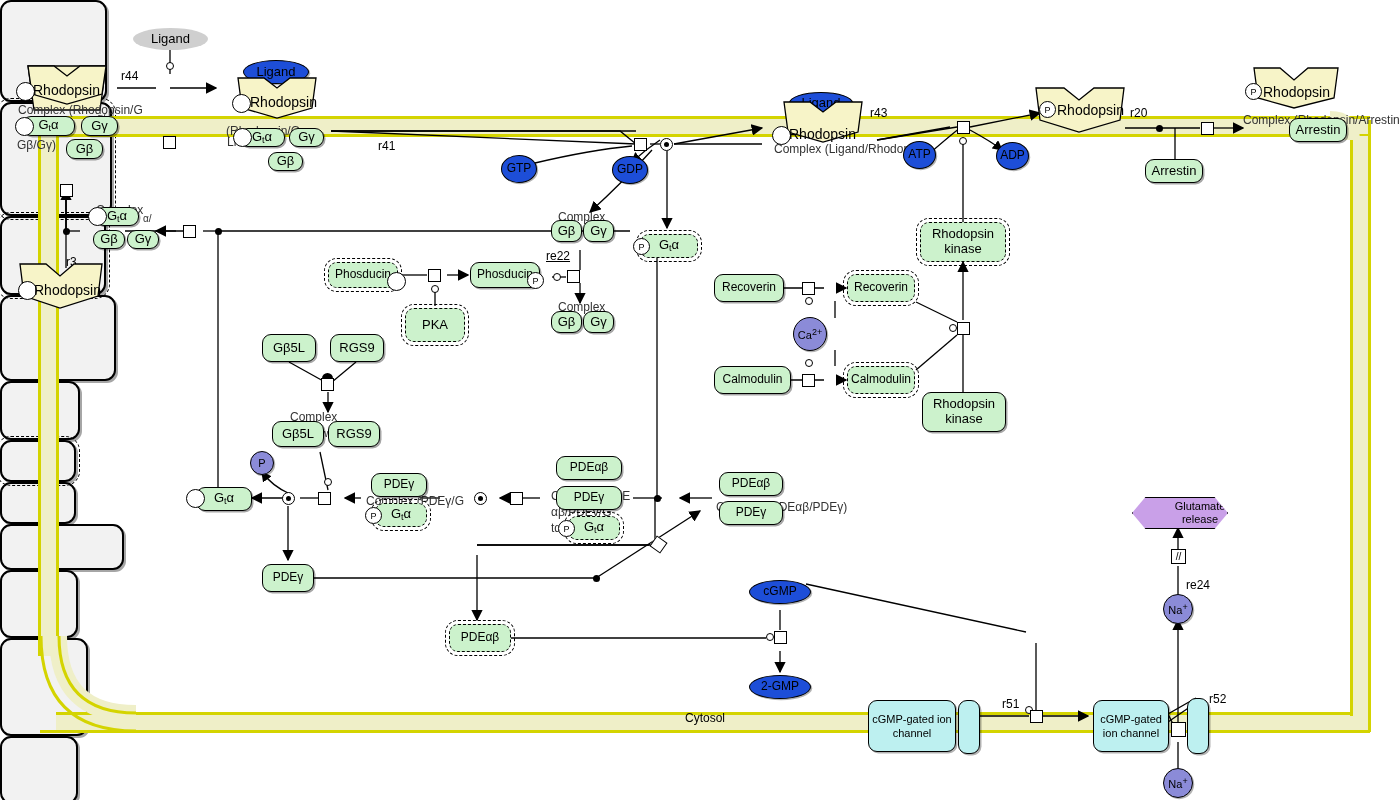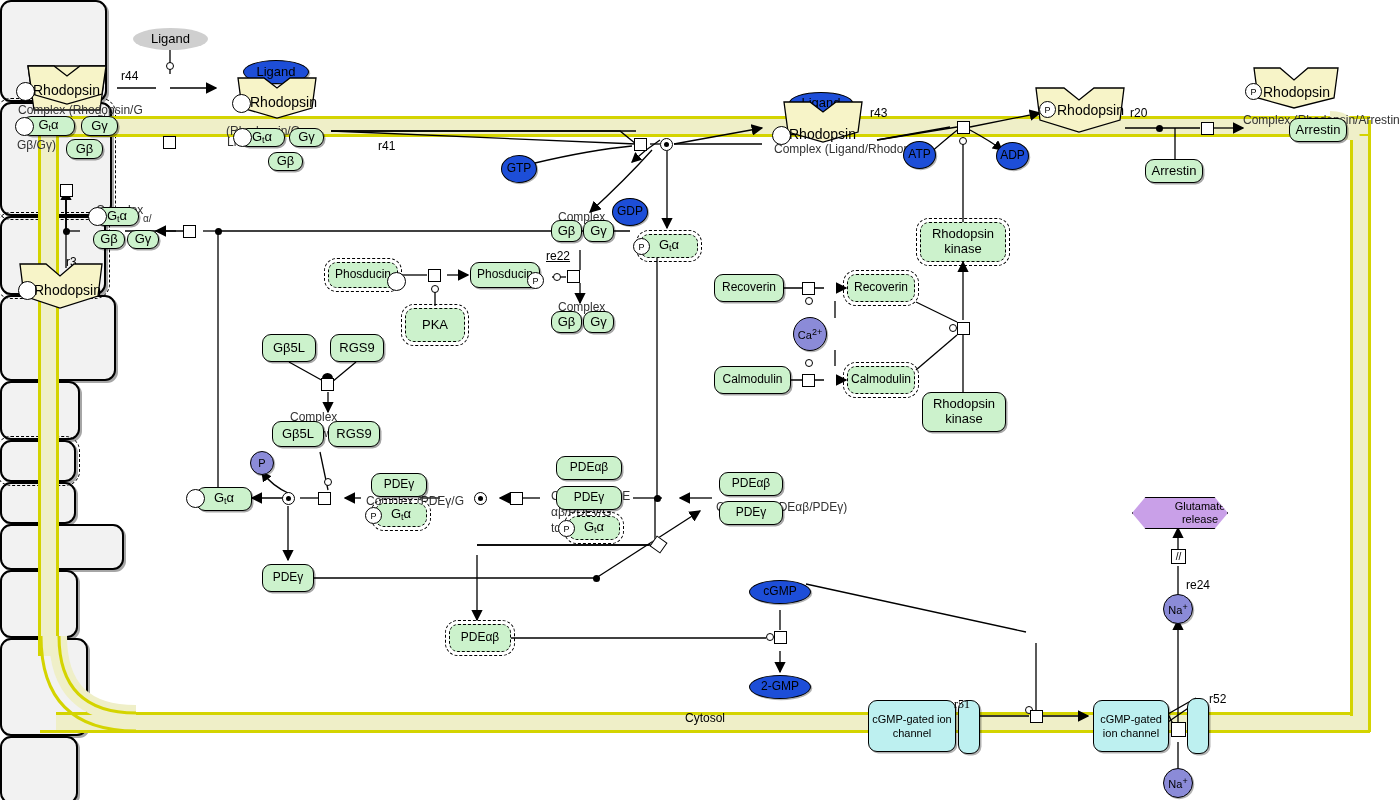--- a/index.html
+++ b/index.html
@@ -260,21 +260,21 @@
     <span>Gγ</span>
   </div>
   <div class="node macro" style="left:268px;top:152px;width:35px;height:19px;">
     <span>Gβ</span>
   </div>
   <div class="rlabel" style="left:330px;top:139px;margin-left:48px;">r41</div>
 
   <div class="node simplechem" style="left:501px;top:155px;width:36px;height:28px;">
     <span style="font-size:12px;">GTP</span>
   </div>
-  <div class="node simplechem" style="left:612px;top:156px;width:36px;height:28px;margin-top:42px;">
+  <div class="node simplechem" style="left:612px;top:156px;width:36px;height:28px;">
     <span style="font-size:12px;">GDP</span>
   </div>
   <div class="proc" style="left:634px;top:138px;"></div>
   <div class="procdissoc" style="left:660px;top:138px;"></div>
 
   <div class="complexbox dashed" style="left:770px;top:82px;width:102px;height:75px;"></div>
   <div class="node simplechem" style="left:789px;top:92px;width:64px;height:22px;border-radius:50%;">
     <span>Ligand</span>
   </div>
   <div class="receptor" style="left:780px;top:100px;">
@@ -506,21 +506,21 @@
   <div class="node simplechem" style="left:749px;top:675px;width:62px;height:24px;border-radius:50%;">
     <span style="font-size:12px;">2-GMP</span>
   </div>
 
   <div class="freetext" style="left:685px;top:711px;font-size:12px;">Cytosol</div>
 
   <div class="node channel" style="left:868px;top:700px;width:88px;height:52px;">
     <span style="font-size:11px;line-height:1.3;">cGMP-gated ion channel</span>
   </div>
   <div class="channel" style="position:absolute;left:958px;top:700px;width:20px;height:52px;"></div>
-  <div class="rlabel" style="left:954px;top:697px;font-family:Liberation Serif, serif;">r51</div>
+  <div class="rlabel" style="left:1002px;top:697px;">r51</div>
   <div class="ocirc" style="left:1025px;top:706px;"></div>
   <div class="proc" style="left:1030px;top:710px;"></div>
 
   <div class="node channel" style="left:1093px;top:700px;width:76px;height:52px;">
     <span style="font-size:11px;line-height:1.3;">cGMP-gated ion channel</span>
   </div>
   <div class="channel" style="position:absolute;left:1187px;top:698px;width:20px;height:54px;"></div>
   <div class="rlabel" style="left:1209px;top:692px;">r52</div>
   <div class="usv" style="left:1171px;top:722px;"></div>
 

